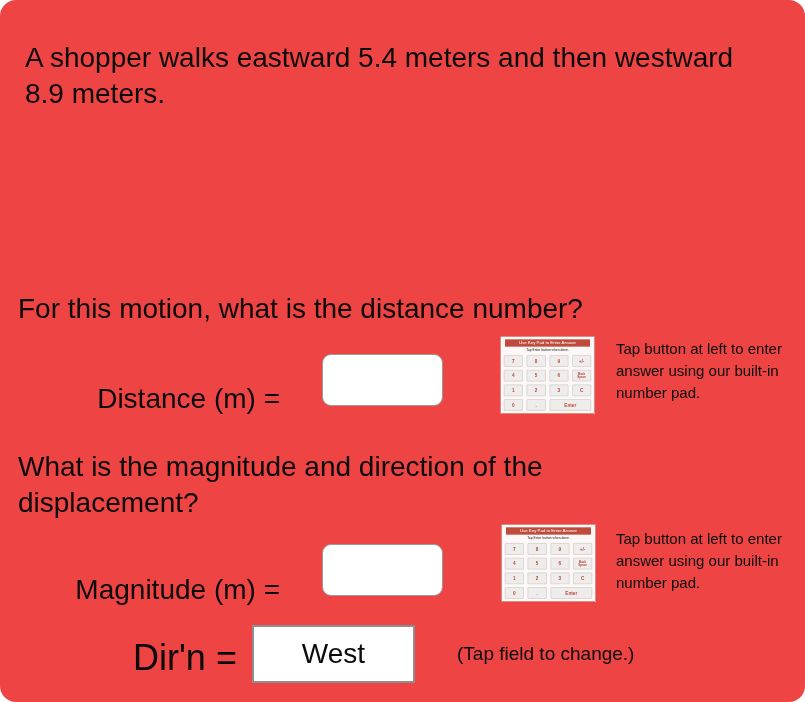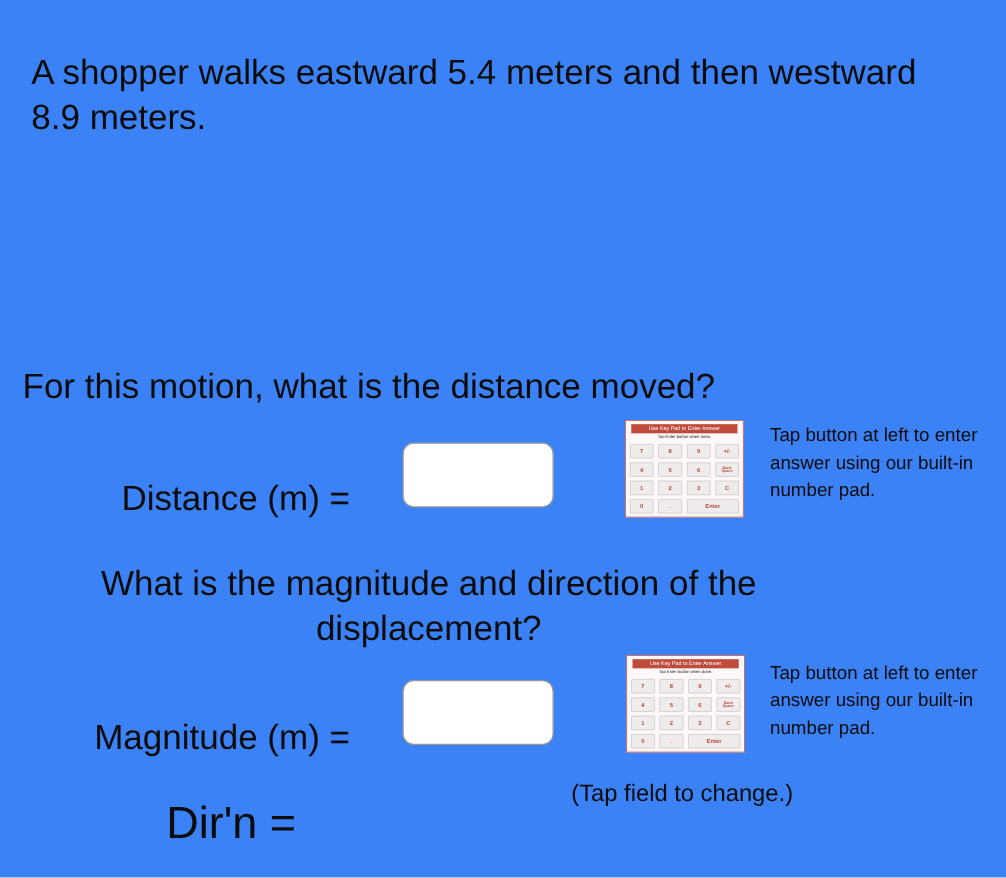--- a/index.html
+++ b/index.html
@@ -4,26 +4,26 @@
 <style>
   :root{
     --pad-red:#bf4b3d;
     --key-text:#b54a3c;
     --key-bg:#efedeb;
     --pad-border:#c4584a;
   }
   *{box-sizing:border-box;margin:0;padding:0;}
   html,body{background:#fff;}
   body{font-family:"Liberation Sans",sans-serif;color:#111;}
-  #screen{position:relative;width:805px;height:702px;background:#3b82f6;overflow:hidden;}
+  #screen{position:relative;width:805px;height:702px;background:#ef4444;overflow:hidden;border-radius:16px;}
 
   .bigtext{font-size:28px;line-height:36px;color:#0b0b0b;position:absolute;}
   .problem{left:25px;top:40px;width:750px;}
   .q1{left:18px;top:291px;width:650px;}
-  .q2{left:18px;top:449px;width:650px;text-align:center;}
+  .q2{left:18px;top:449px;width:650px;}
 
   .answer-label{position:absolute;font-size:28px;line-height:36px;white-space:nowrap;
     right:525px;text-align:right;color:#0b0b0b;margin-top:21px;}
   .lbl-distance{top:360px;}
   .lbl-magnitude{top:551px;}
 
   .answer-input{position:absolute;width:121px;height:52px;border:1.5px solid #9a9a9a;
     border-radius:9px;background:#fff;font-family:"Liberation Sans",sans-serif;
     font-size:26px;padding:0 10px;outline:none;}
   .input-1{left:322px;top:354px;}
@@ -47,31 +47,31 @@
 
   .pad-hint{position:absolute;width:200px;font-size:15px;line-height:22px;color:#0b0b0b;}
   .hint-1{left:616px;top:338px;}
   .hint-2{left:616px;top:528px;}
 
   .dirn-label{position:absolute;left:133px;top:640px;font-size:36px;line-height:36px;
     white-space:nowrap;color:#0b0b0b;}
   .dirn-field{position:absolute;left:252px;top:625px;width:163px;height:58px;
     border:2px solid #8e8e8e;background:#fff;display:flex;align-items:center;
     justify-content:center;font-size:28px;color:#0b0b0b;cursor:pointer;}
-  .dirn-hint{position:absolute;left:457px;top:624px;font-size:19px;line-height:24px;
+  .dirn-hint{position:absolute;left:457px;top:642px;font-size:19px;line-height:24px;
     white-space:nowrap;color:#0b0b0b;}
 </style>
 </head>
 <body>
 
 <div id="screen">
 
   <div class="bigtext problem">A shopper walks eastward 5.4 meters and then westward 8.9 meters.</div>
 
-  <div class="bigtext q1">For this motion, what is the distance moved?</div>
+  <div class="bigtext q1">For this motion, what is the distance number?</div>
 
   <div class="answer-label lbl-distance">Distance (m) =</div>
 
   <input class="answer-input input-1" type="text" readonly="" value="" style="">
 
   <div class="pad-wrap pad-1">
     <div class="pad-inner">
       <div class="pad-title">Use Key Pad to Enter Answer</div>
       <div class="pad-sub">Tap Enter button when done.</div>
       <div class="pad-grid">
@@ -123,16 +123,19 @@
           <div class="pad-key">.</div>
           <div class="pad-key pad-key-enter">Enter</div>
         </div>
     </div>
   </div>
 
   <div class="pad-hint hint-2">Tap button at left to enter answer using our built-in number pad.</div>
 
   <div class="dirn-label">Dir'n =</div>
 
+  <div class="dirn-field">
+    <span>West</span>
+  </div>
 
   <div class="dirn-hint">(Tap field to change.)</div>
 
 </div>
 
 </body></html>

